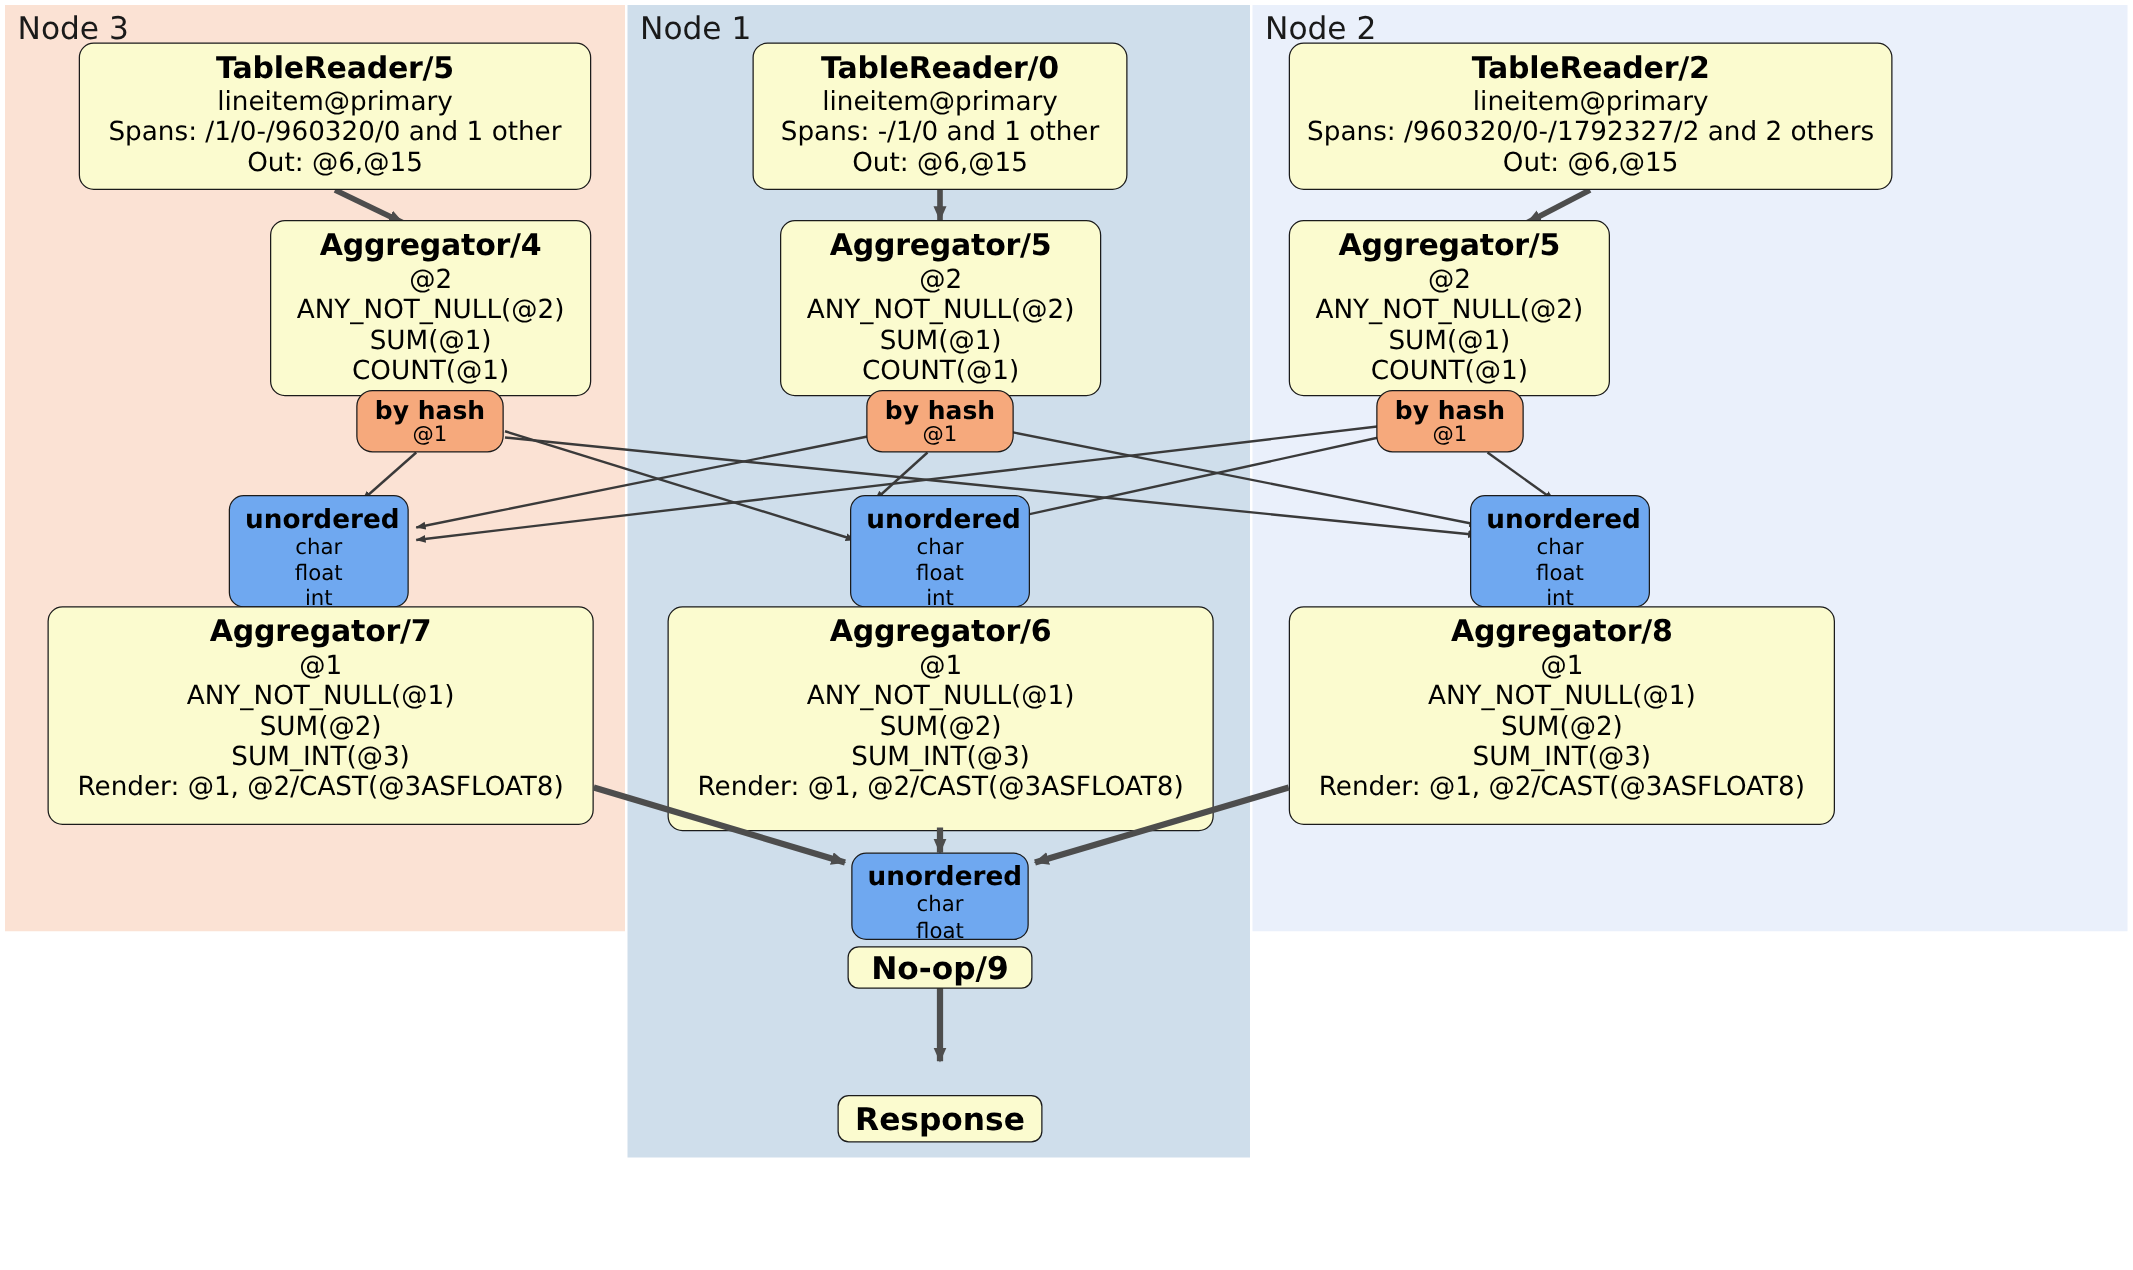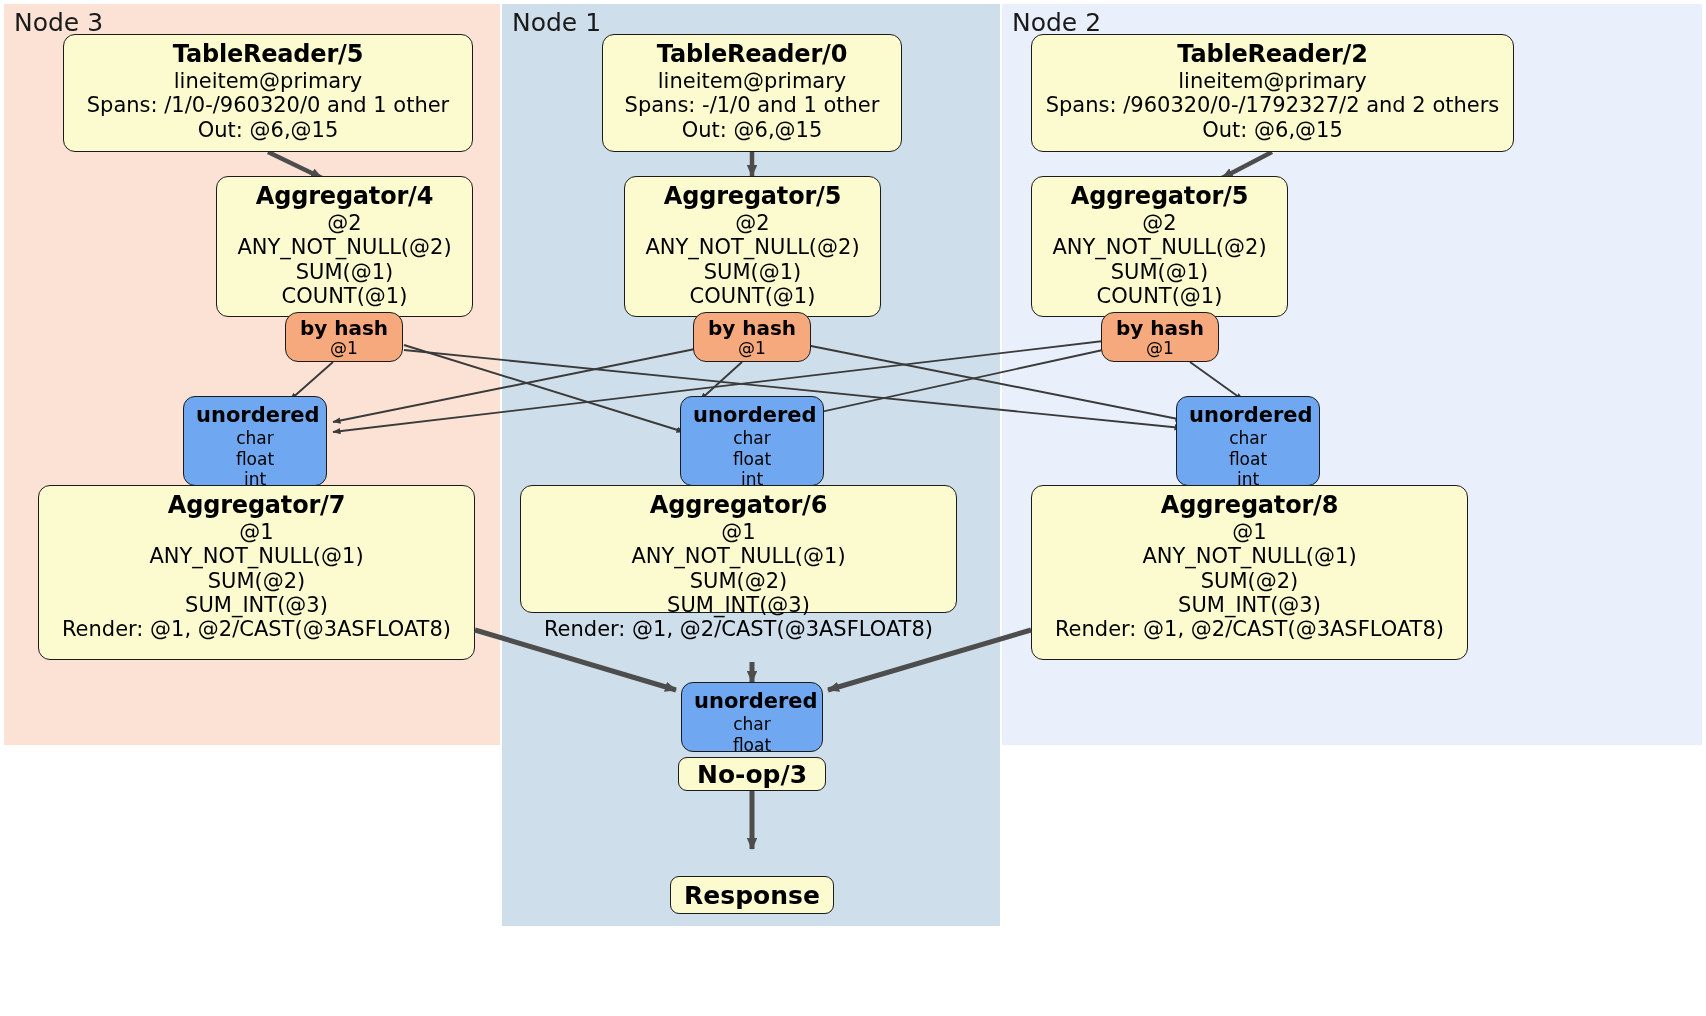--- a/index.html
+++ b/index.html
@@ -232,21 +232,21 @@
     <div class="ln">@1</div>
   </div>
 
   <div class="recv" style="left:680px; top:396px; width:144px; height:90px; z-index:5;">
     <div class="title">unordered</div>
     <div class="ln">char</div>
     <div class="ln">float</div>
     <div class="ln">int</div>
   </div>
 
-  <div class="proc" style="left:520px; top:485px; width:437px; height:128px; z-index:5;">
+  <div class="proc" style="left:534px; top:485px; width:437px; height:180px; z-index:5;">
     <div class="title">Aggregator/6</div>
     <div class="ln">@1</div>
     <div class="ln">ANY_NOT_NULL(@1)</div>
     <div class="ln">SUM(@2)</div>
     <div class="ln">SUM_INT(@3)</div>
     <div class="ln">Render: @1, @2/CAST(@3ASFLOAT8)</div>
   </div>
 
   <div class="proc" style="left:1031px; top:34px; width:483px; height:118px; z-index:4;">
     <div class="title">TableReader/2</div>
@@ -292,17 +292,17 @@
       <path d="M752,790 L752,849"></path>
     </g>
   </svg>
 
   <div class="recv" style="left:681px; top:682px; width:142px; height:70px; z-index:7;">
     <div class="title">unordered</div>
     <div class="ln">char</div>
     <div class="ln">float</div>
   </div>
 
-  <div class="term" style="left:678px; top:757px; width:148px; height:34px; z-index:7;">No-op/3</div>
+  <div class="term" style="left:678px; top:757px; width:148px; height:34px; z-index:7;">No-op/9</div>
 
   <div class="term" style="left:670px; top:860px; width:164px; height:38px; z-index:7;margin-top:16px;">Response</div>
 
 </div>
 
 </body></html>

